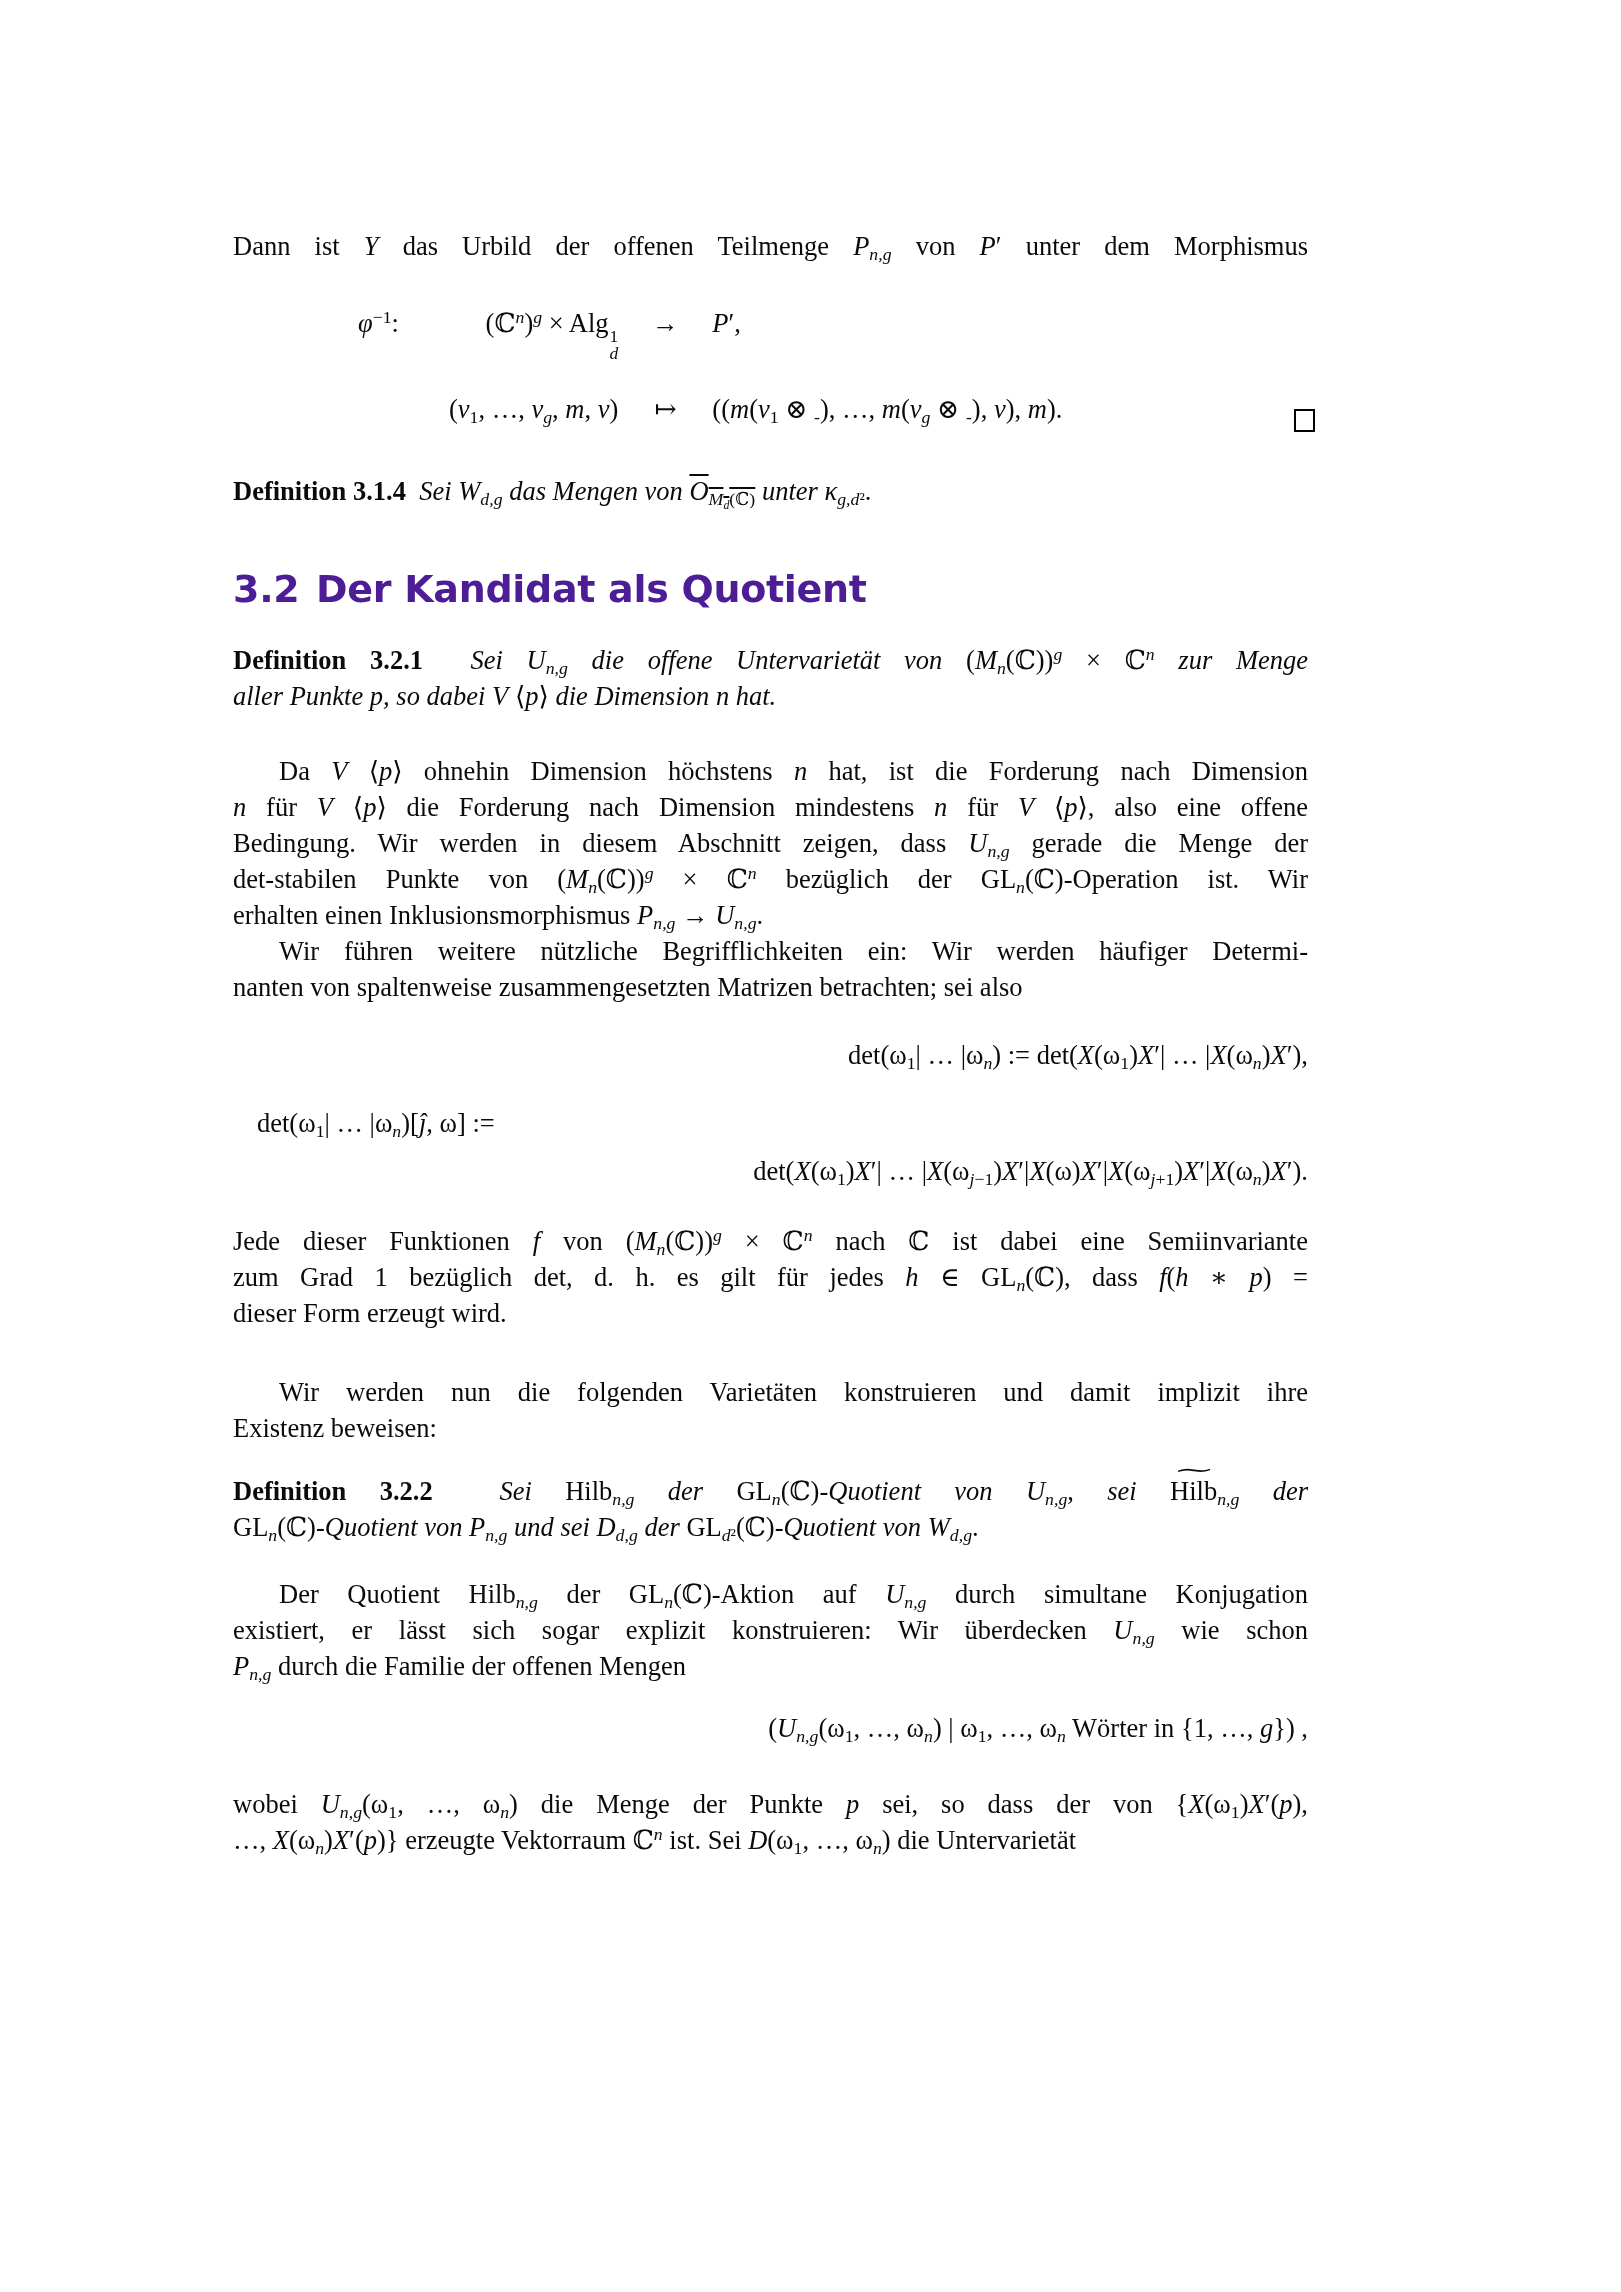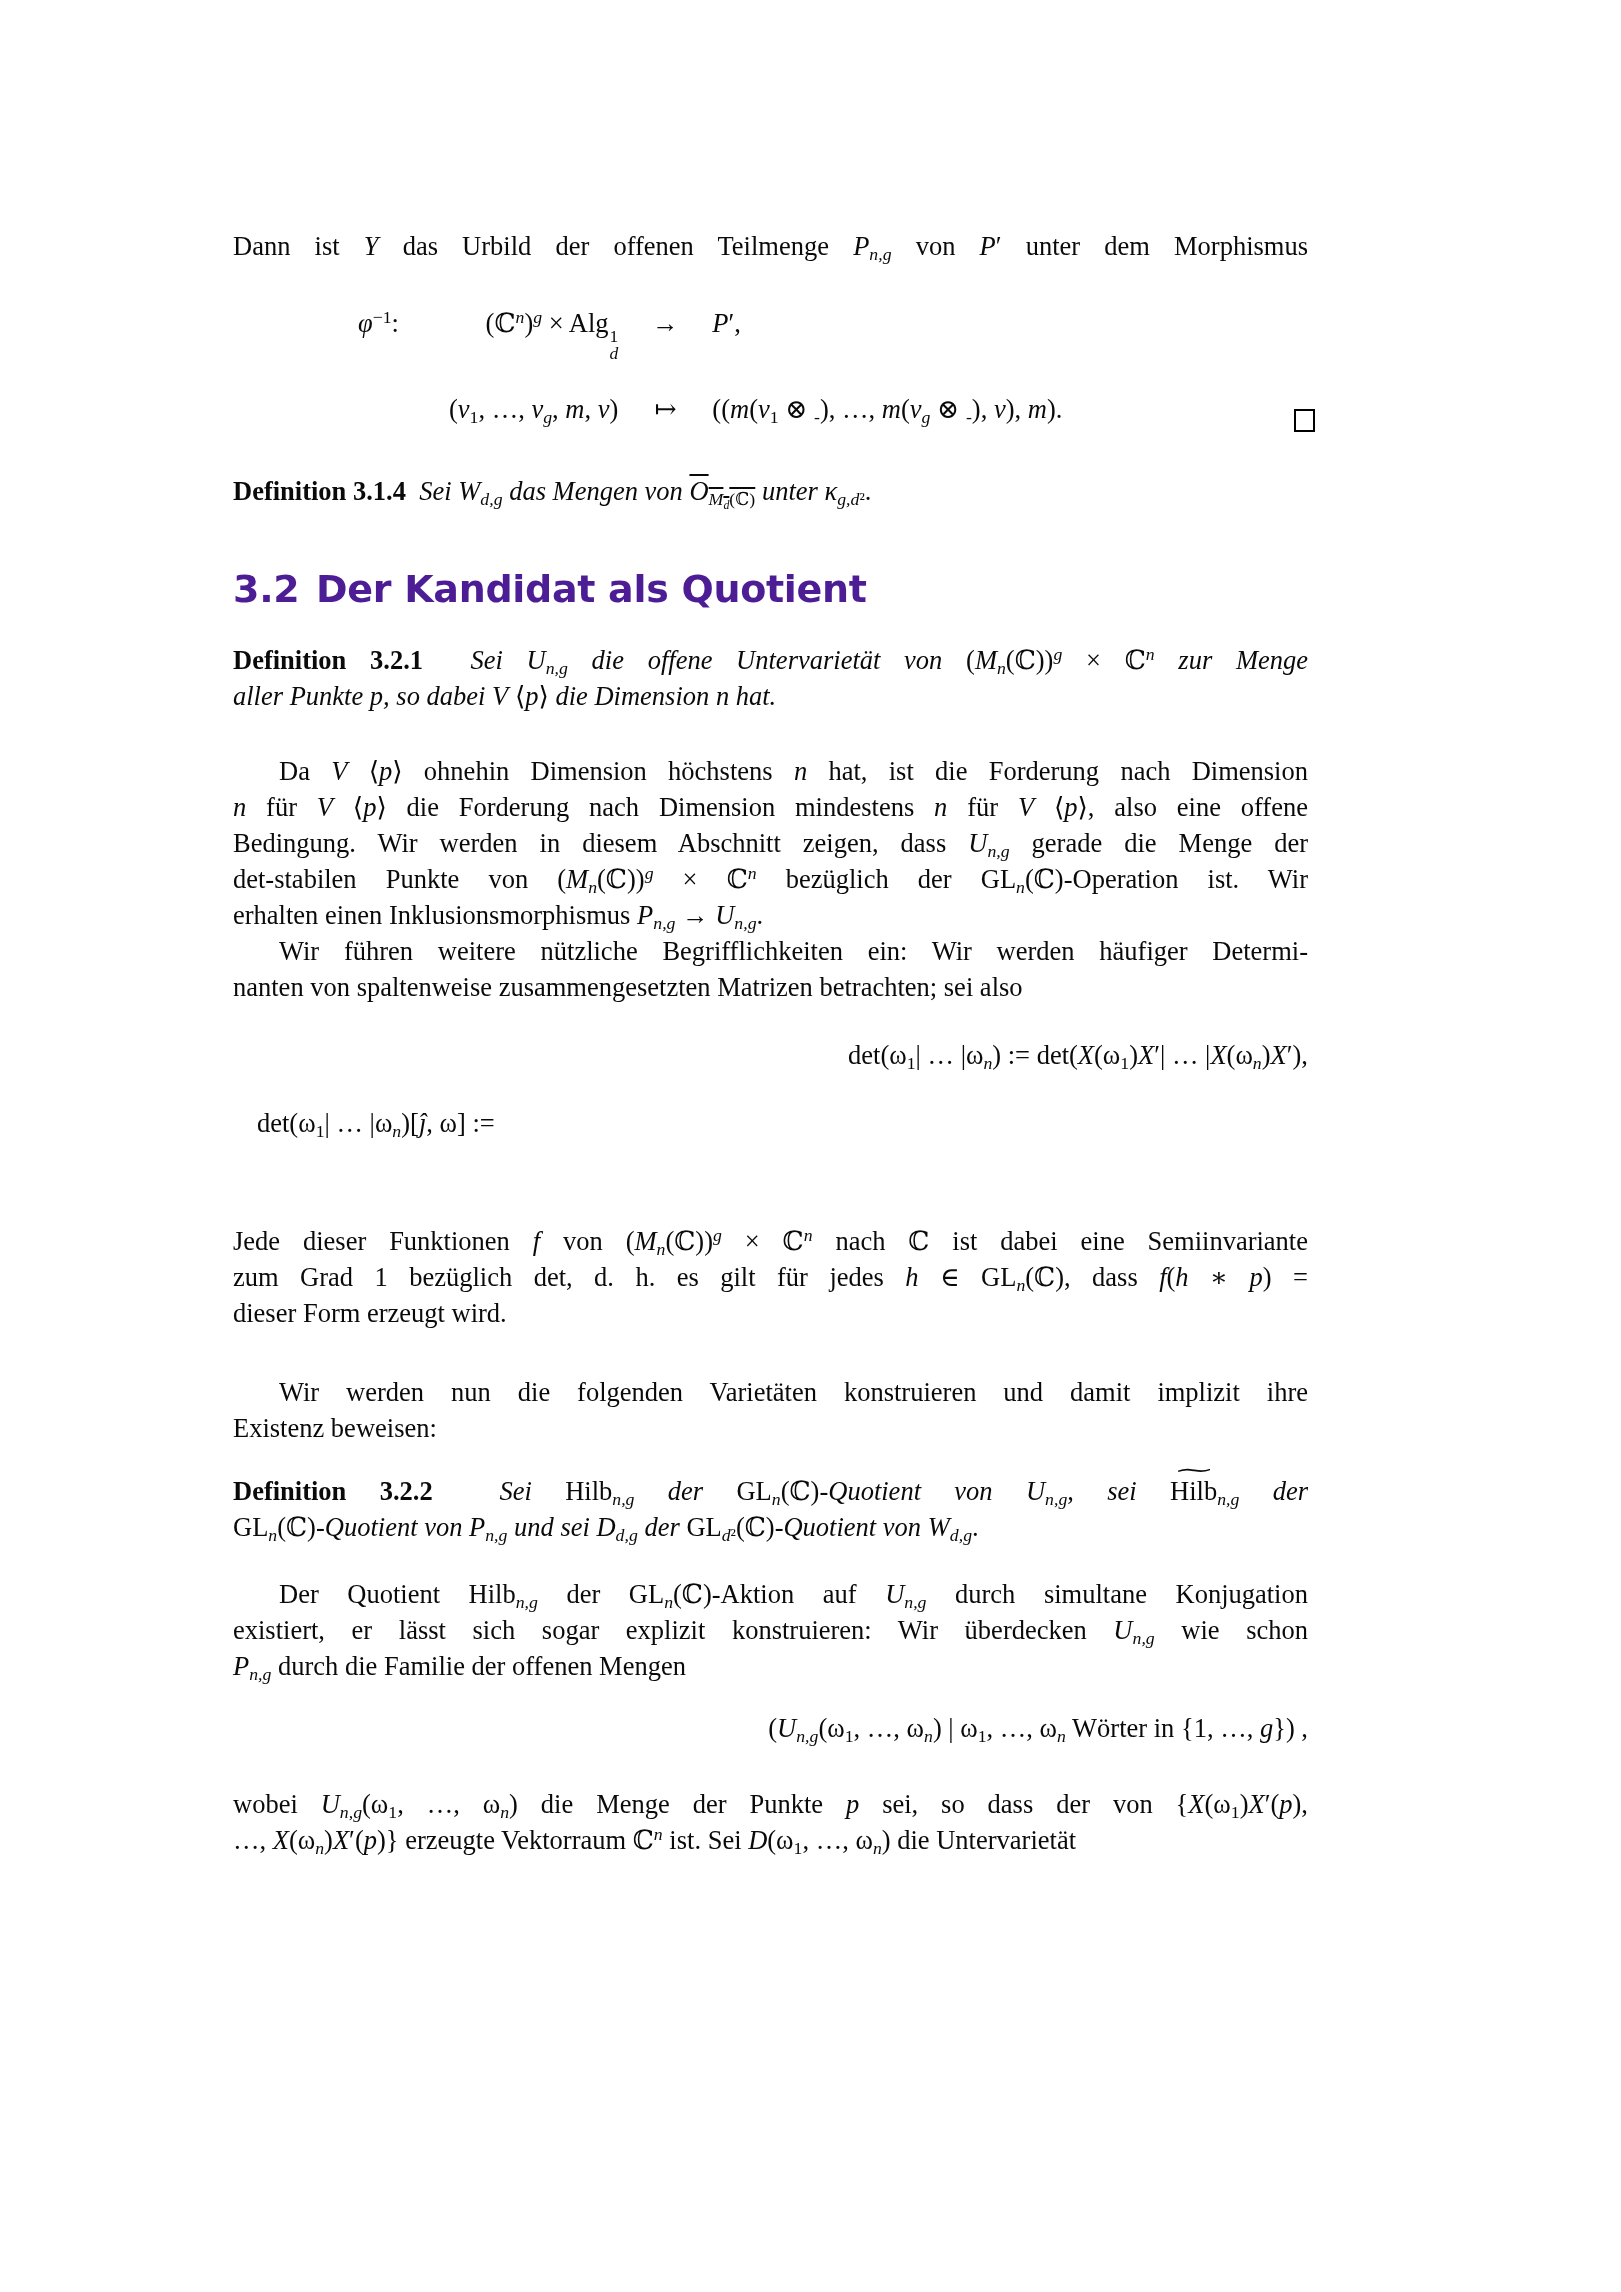--- a/index.html
+++ b/index.html
@@ -94,20 +94,21 @@
   </div>
 
   <div class="tb" style="top:933px">
     <div class="pline ind">Wir führen weitere nützliche Begrifflichkeiten ein: Wir werden häufiger Determi-</div>
     <div class="pline last">nanten von spaltenweise zusammengesetzten Matrizen betrachten; sei also</div>
   </div>
 
   <div class="tb eqc" style="top:1037px">det(ω<sub>1</sub>| … |ω<sub><i>n</i></sub>) := det(<i>X</i>(ω<sub>1</sub>)<i>X</i>′| … |<i>X</i>(ω<sub><i>n</i></sub>)<i>X</i>′),</div>
 
   <div class="eqleft" style="top:1105px">det(ω<sub>1</sub>| … |ω<sub><i>n</i></sub>)[<i>ĵ</i>, ω] :=</div>
+  <div class="tb eqr" style="top:1153px">det(<i>X</i>(ω<sub>1</sub>)<i>X</i>′| … |<i>X</i>(ω<sub><i>j</i>−1</sub>)<i>X</i>′|<i>X</i>(ω)<i>X</i>′|<i>X</i>(ω<sub><i>j</i>+1</sub>)<i>X</i>′|<i>X</i>(ω<sub><i>n</i></sub>)<i>X</i>′).</div>
 
   <div class="tb" style="top:1223px">
     <div class="pline">Jede dieser Funktionen <i>f</i> von (<i>M</i><sub><i>n</i></sub>(ℂ))<sup><i>g</i></sup> × ℂ<sup><i>n</i></sup> nach ℂ ist dabei eine Semiinvariante</div>
     <div class="pline">zum Grad 1 bezüglich det, d. h. es gilt für jedes <i>h</i> ∈ GL<sub><i>n</i></sub>(ℂ), dass <i>f</i>(<i>h</i> ∗ <i>p</i>) =</div>
     <div class="pline last">dieser Form erzeugt wird.</div>
   </div>
 
   <div class="tb" style="top:1374px">
     <div class="pline ind">Wir werden nun die folgenden Varietäten konstruieren und damit implizit ihre</div>
     <div class="pline last">Existenz beweisen:</div>

